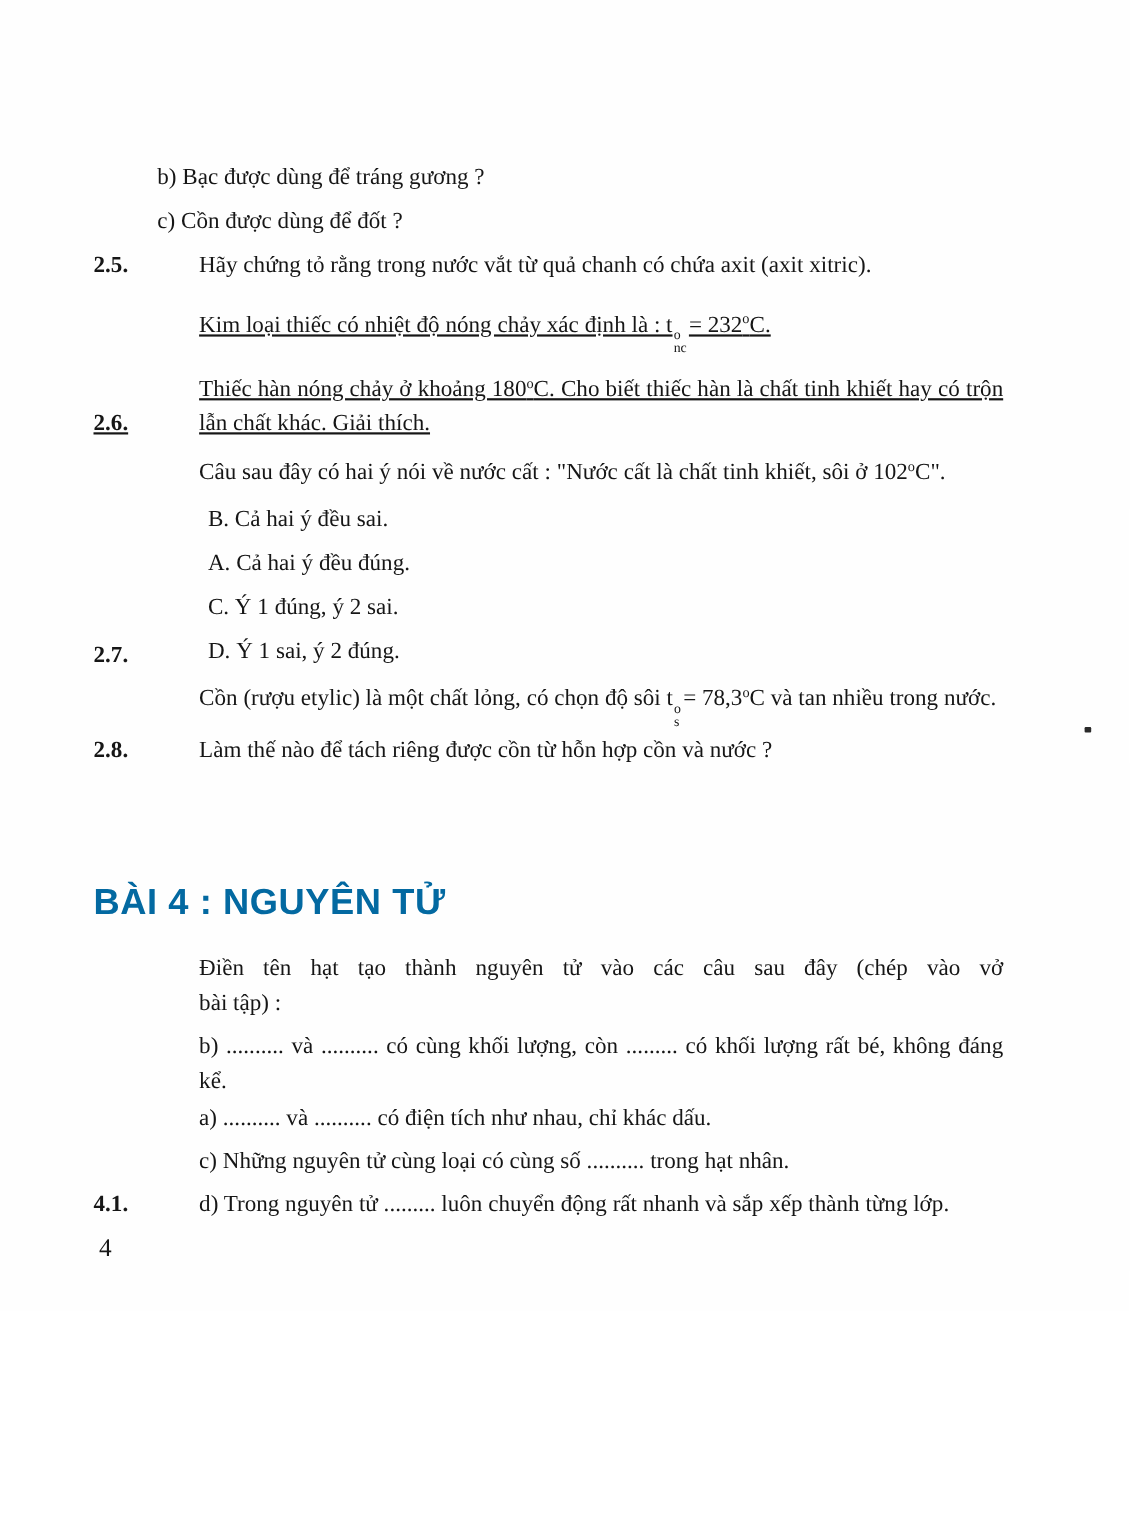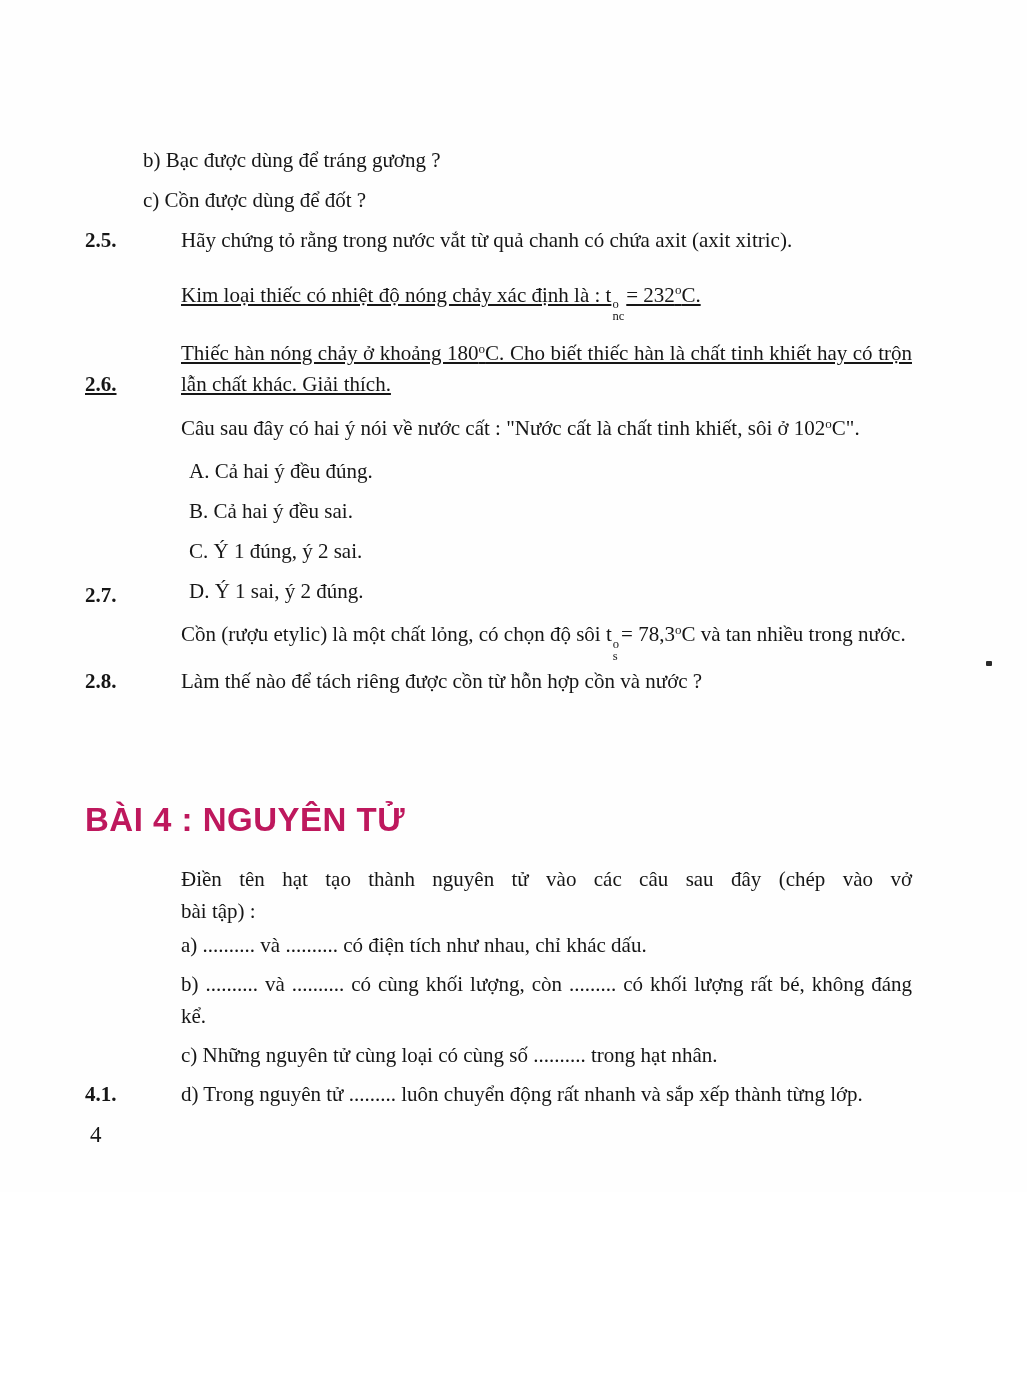--- a/index.html
+++ b/index.html
@@ -62,21 +62,21 @@
     line-height: 40px;
     margin-left: 8px;
     text-align: left;
   }
   .section-heading {
     margin-top: 103px;
     font-family: "Liberation Sans", "DejaVu Sans", sans-serif;
     font-weight: 700;
     font-size: 33px;
     letter-spacing: 0.5px;
-    color: #be185d;
+    color: #0369a1;
     line-height: 40px;
   }
   .p41 { margin-top: 24px; }
   .jline {
     display: block;
     text-align: justify;
     text-align-last: justify;
     line-height: 31.5px;
   }
   .jline-last {
@@ -158,22 +158,22 @@
             </span><span>= 232</span><sup class="deg">o</sup><span>C.</span></p>
         <p class="para second"><span>Thiếc hàn nóng chảy ở khoảng 180</span><sup class="deg">o</sup><span>C. Cho biết thiếc hàn là chất tinh khiết hay có trộn lẫn chất khác. Giải thích.</span></p>
       </div>
     </div>
 
     <div class="problem p27">
       <div class="pnum">2.7.</div>
       <div class="pbody">
         <p class="para"><span>Câu sau đây có hai ý nói về nước cất : "Nước cất là chất tinh khiết, sôi ở 102</span><sup class="deg">o</sup><span>C".</span></p>
         <div class="options">
+          <div class="option">B. Cả hai ý đều sai.</div>
           <div class="option">A. Cả hai ý đều đúng.</div>
-          <div class="option">B. Cả hai ý đều sai.</div>
           <div class="option">C. Ý 1 đúng, ý 2 sai.</div>
           <div class="option">D. Ý 1 sai, ý 2 đúng.</div>
         </div>
       </div>
     </div>
 
     <div class="problem p28">
       <div class="pnum">2.8.</div>
       <div class="pbody">
         <p class="para formula-line"><span>Cồn (rượu etylic) là một chất lỏng, có chọn độ sôi t</span><span class="stack">
@@ -186,22 +186,22 @@
 
     <div class="section-heading">BÀI 4 : NGUYÊN TỬ</div>
 
     <div class="problem p41">
       <div class="pnum">4.1.</div>
       <div class="pbody">
         <p class="para">
             <span class="jline">Điền tên hạt tạo thành nguyên tử vào các câu sau đây (chép vào vở</span>
             <span class="jline-last">bài tập) :</span>
           </p>
+        <div class="fill-item">b) .......... và .......... có cùng khối lượng, còn ......... có khối lượng rất bé, không đáng kể.</div>
         <div class="fill-item first">a) .......... và .......... có điện tích như nhau, chỉ khác dấu.</div>
-        <div class="fill-item">b) .......... và .......... có cùng khối lượng, còn ......... có khối lượng rất bé, không đáng kể.</div>
         <div class="fill-item">c) Những nguyên tử cùng loại có cùng số .......... trong hạt nhân.</div>
         <div class="fill-item">d) Trong nguyên tử ......... luôn chuyển động rất nhanh và sắp xếp thành từng lớp.</div>
       </div>
     </div>
 
     <div class="page-number">4</div>
   </div>
 
   <div class="scan-speck"></div>
   <div class="bottom-bar"></div>

